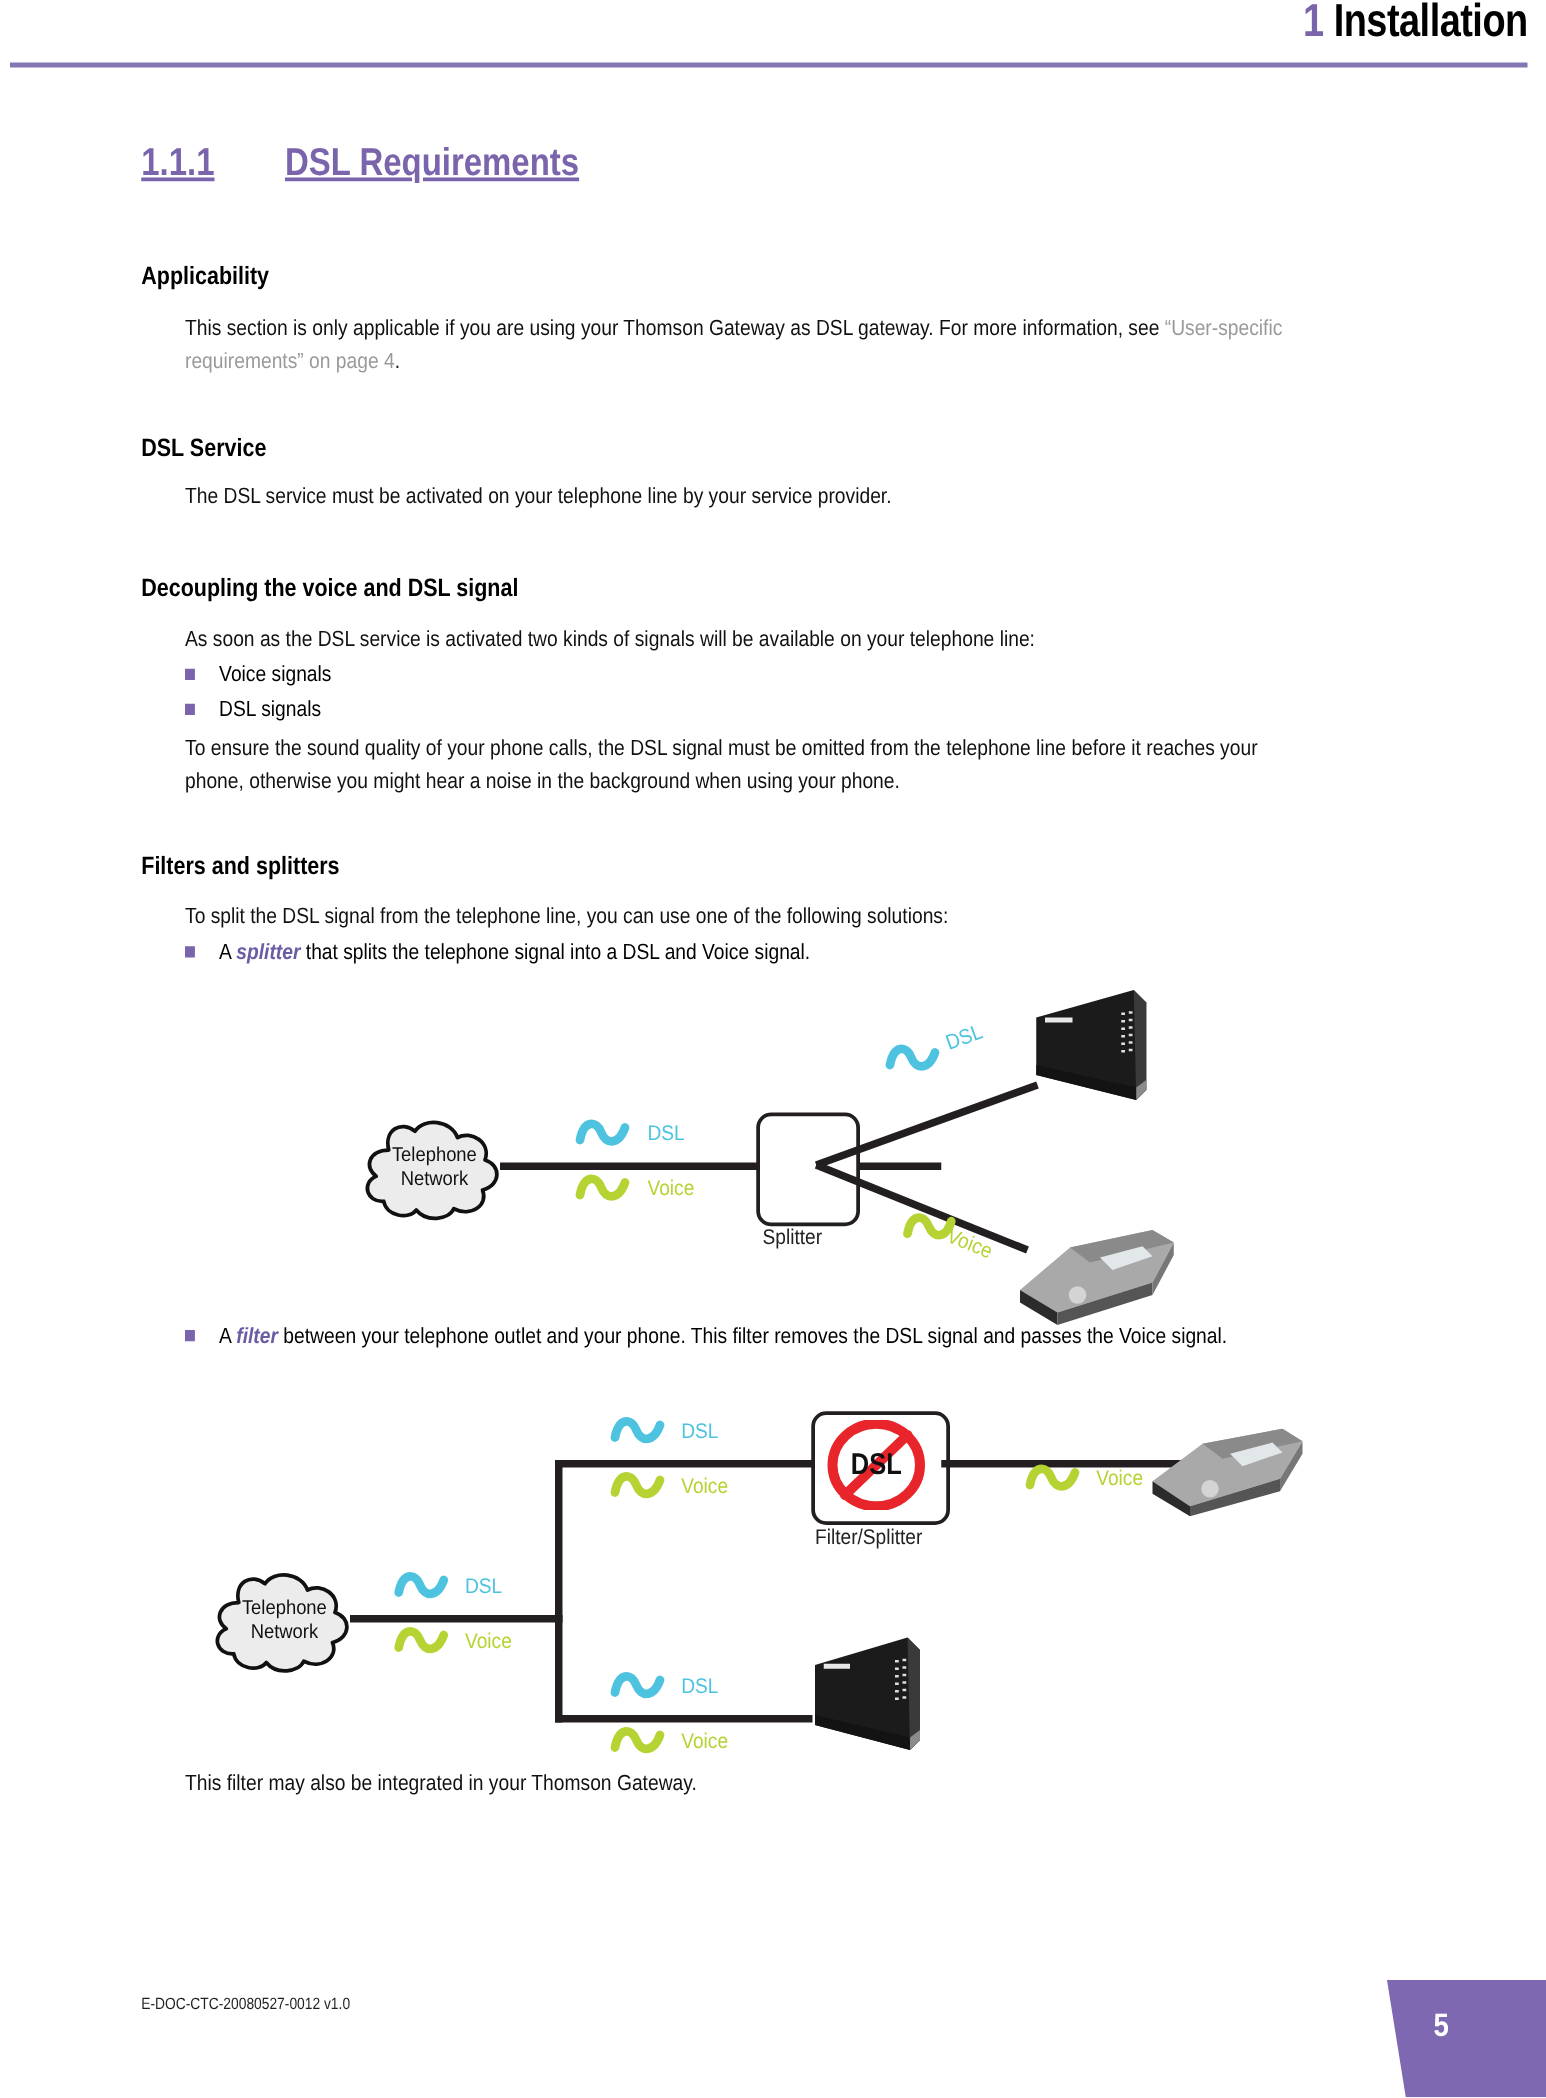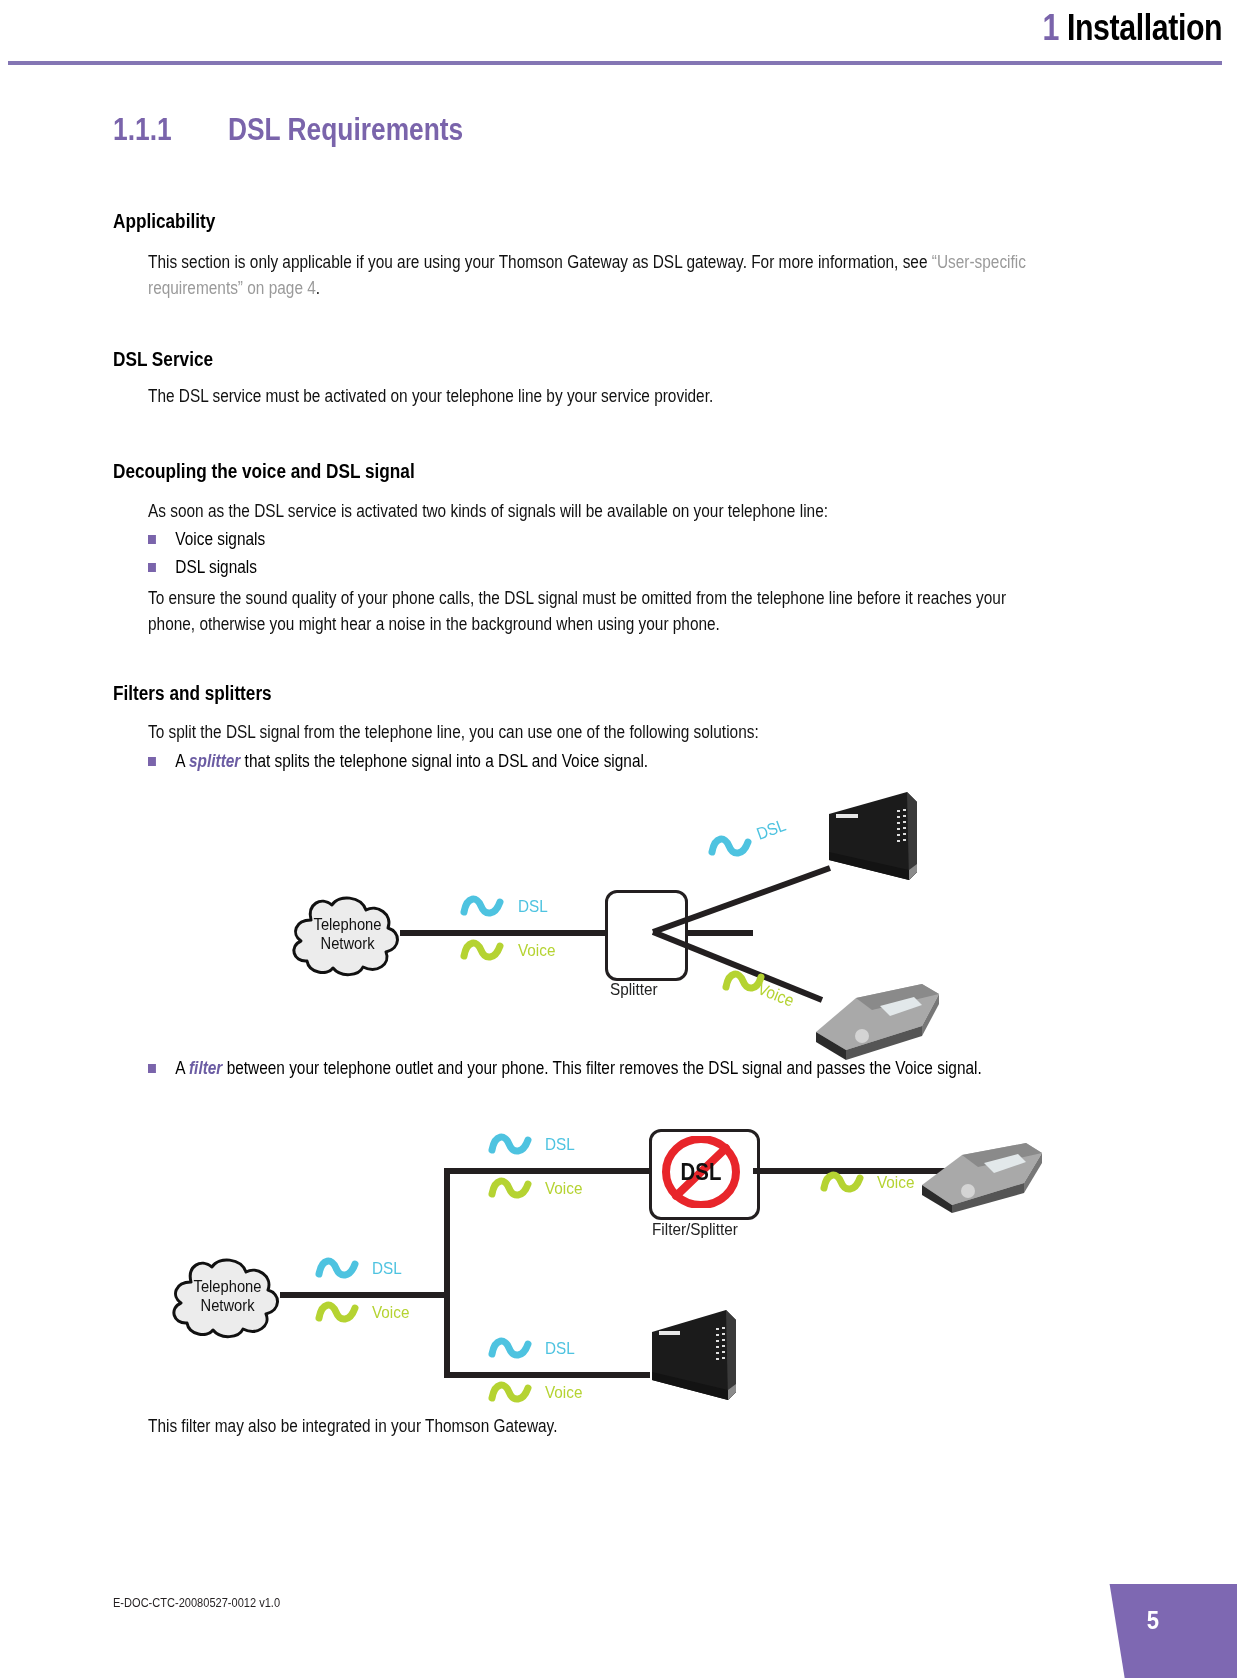--- a/index.html
+++ b/index.html
@@ -8,21 +8,21 @@
     background:#ffffff;
     font-family:"Liberation Sans", sans-serif;
     color:#000;
     position:relative;
     overflow:hidden;
   }
   .page { position:absolute; inset:0; }
 
   
   .hdr {
-    position:absolute; left:0; right:0; top:11px; height:60px;
+    position:absolute; left:0; right:0; top:0; height:60px;
   }
   .hdr-title {
     position:absolute; right:15px; top:-4px;
     font-size:37px; font-weight:bold;
     letter-spacing:-0.5px;
     font-family:"Liberation Sans Narrow","Liberation Sans", sans-serif;
     transform:scaleX(0.82); transform-origin:right center;
     white-space:nowrap;
   }
   .hdr-num { color:#7a64ab; }
@@ -31,20 +31,21 @@
     position:absolute; left:8px; right:15px; top:50px;
     height:4px; background:#8476b4;
   }
 
   
   .sec-head {
     position:absolute; left:113px; top:112px;
     display:flex; align-items:baseline;
     color:#7a64ab; font-weight:bold; font-size:31px;
     font-family:"Liberation Sans Narrow","Liberation Sans", sans-serif;
+    text-decoration:underline;
   }
   .sec-num { width:115px; transform:scaleX(0.85); transform-origin:left; }
   .sec-title { transform:scaleX(0.85); transform-origin:left; }
 
   
   .h3 {
     position:absolute; left:113px;
     font-size:20px; font-weight:bold; color:#000;
     font-family:"Liberation Sans Narrow","Liberation Sans", sans-serif;
     transform:scaleX(0.86); transform-origin:left;

